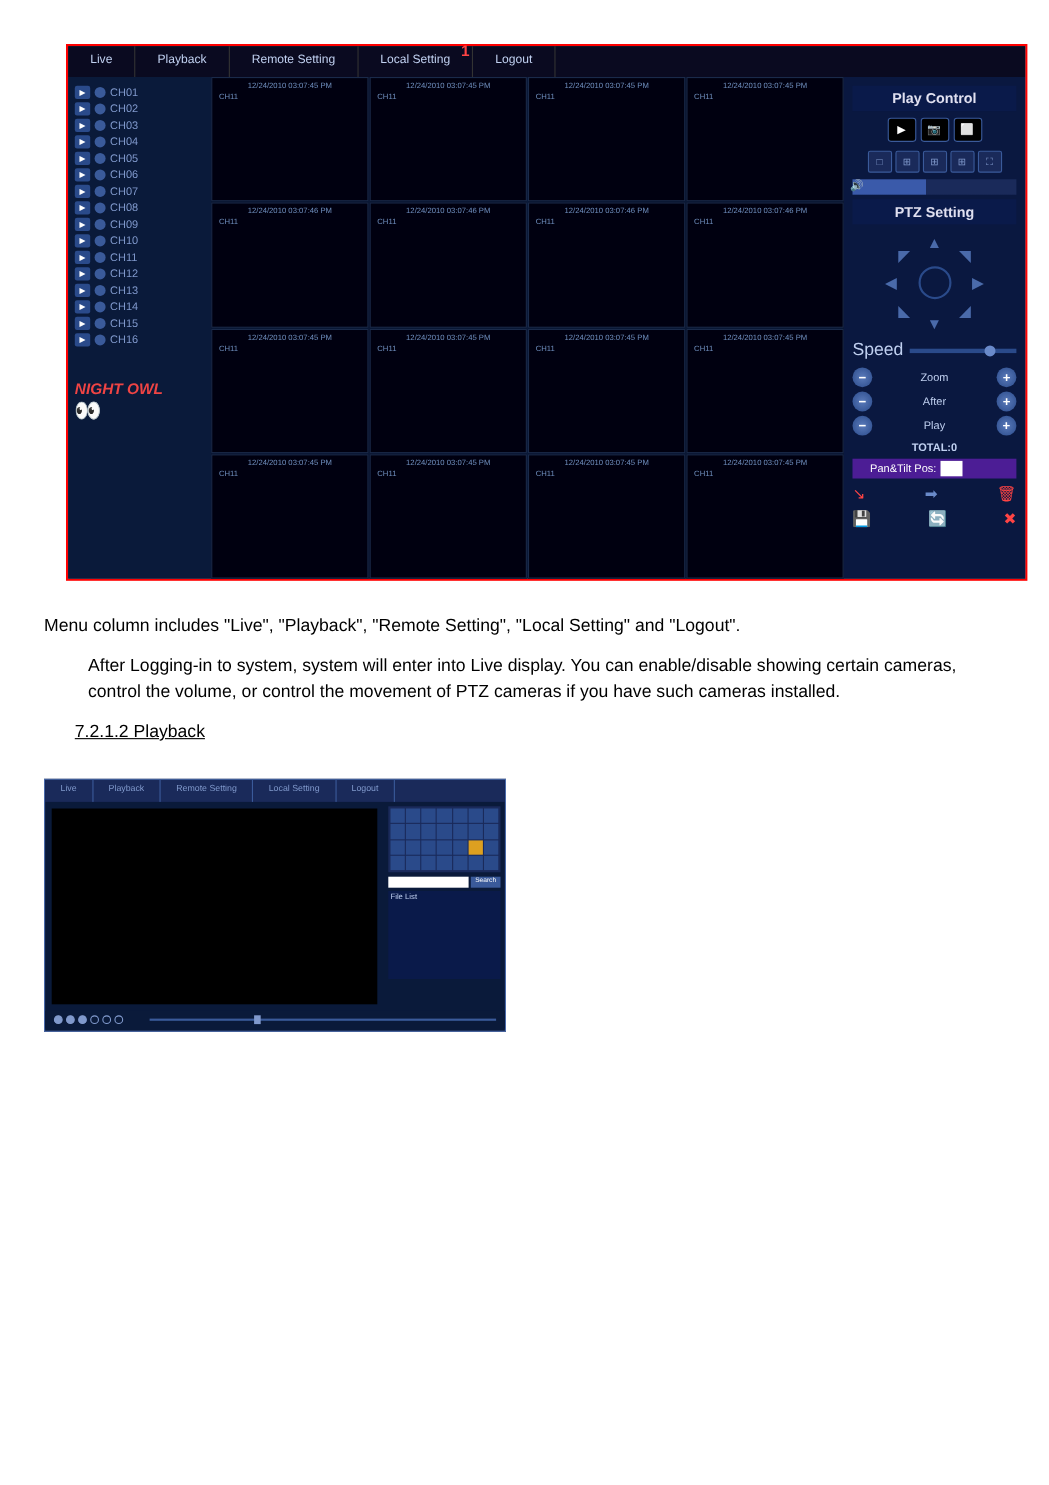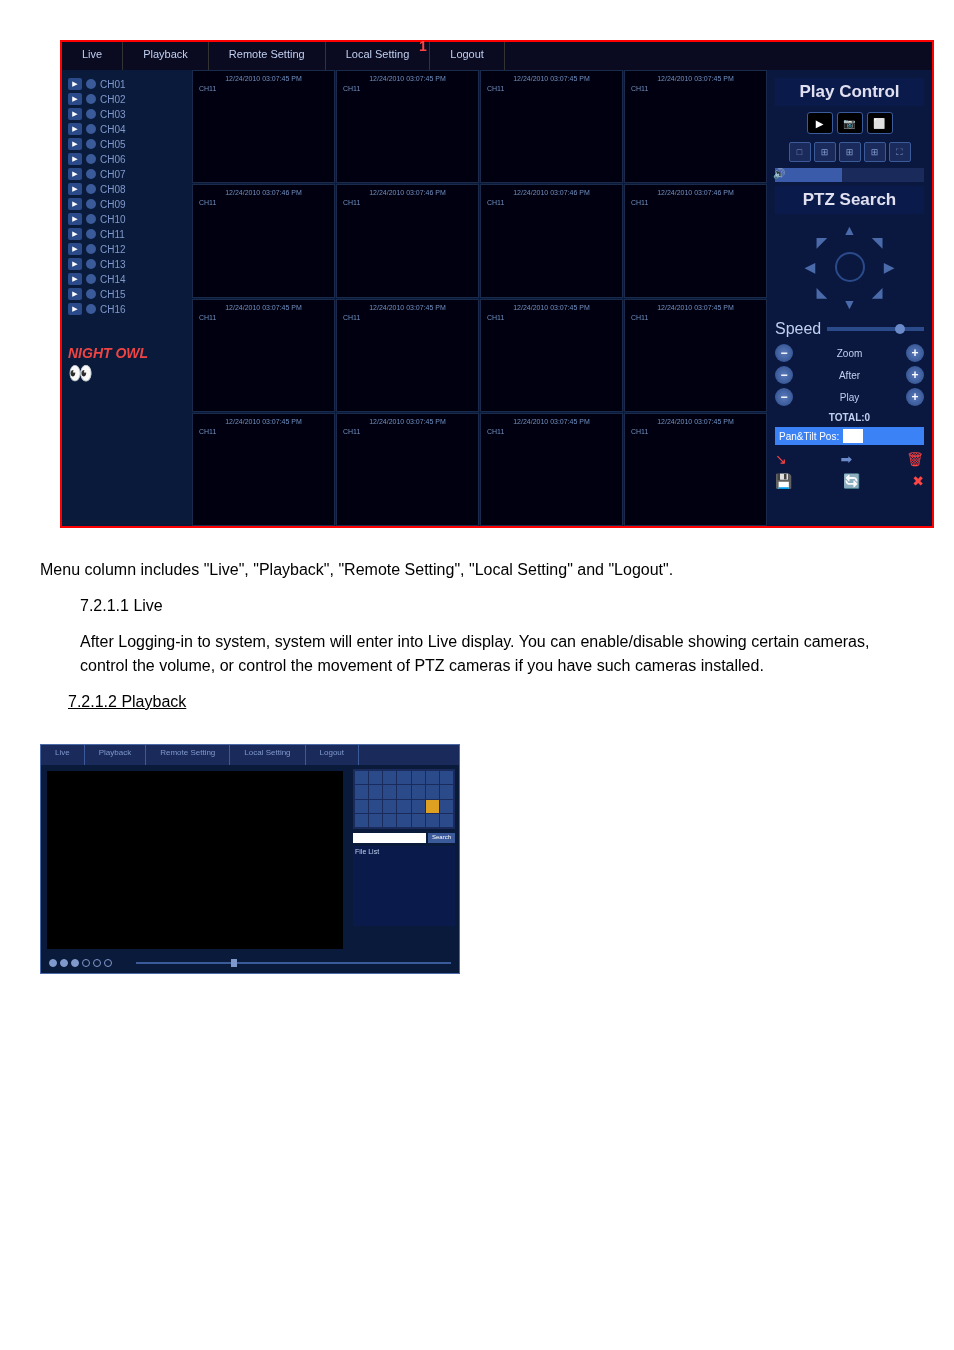--- a/index.html
+++ b/index.html
@@ -23,21 +23,21 @@
     .video-grid { flex: 1; display: grid; grid-template-columns: repeat(4, 1fr); grid-template-rows: repeat(4, 1fr); gap: 1px; background: #0a1a3a; position: relative; }
     .video-cell { background: #000010; position: relative; border: 1px solid #1a2a4a; }
     .cell-ts { position: absolute; top: 4px; left: 50%; transform: translateX(-50%); font-size: 7px; color: #7090c0; white-space: nowrap; }
     .cell-ch { position: absolute; top: 14px; left: 6px; font-size: 7px; color: #7090c0; }
     .zone-marker { position: absolute; color: #ff4444; font-size: 14px; font-weight: bold; }
     .zone1 { top: -4px; left: 357px; }
     .zone2 { top: 10px; right: 4px; }
     .zone3 { top: 130px; right: 4px; }
     
     .right-panel { width: 165px; background: #0a1840; padding: 8px; }
-    .panel-title { background: #0a1a4a; color: #e0e0f0; font-size: 17px; font-weight: bold; text-align: center; padding: 4px; margin-bottom: 6px; }
+    .panel-title { background: #0a1a4a; color: #e0e0f0; font-size: 13px; font-weight: bold; text-align: center; padding: 4px; margin-bottom: 6px; }
     .play-controls { display: flex; gap: 4px; justify-content: center; margin-bottom: 8px; }
     .ctrl-btn { width: 26px; height: 22px; background: #000; border: 1px solid #3a5a9a; border-radius: 3px; display: flex; align-items: center; justify-content: center; color: #fff; font-size: 10px; }
     .layout-btns { display: flex; gap: 3px; justify-content: center; margin-bottom: 6px; }
     .layout-btn { width: 22px; height: 20px; background: #1a2a5a; border: 1px solid #3a5a9a; border-radius: 2px; display: flex; align-items: center; justify-content: center; font-size: 9px; color: #8099cc; }
     .volume-bar { height: 14px; background: linear-gradient(90deg, #3a5aaa 0%, #3a5aaa 45%, #1a2a5a 45%); margin-bottom: 4px; position: relative; }
     .vol-icon { position: absolute; left: -2px; top: 0; color: #3a5aaa; font-size: 10px; }
     
     .ptz-area { text-align: center; }
     .ptz-wheel { width: 90px; height: 90px; margin: 8px auto; position: relative; }
     .ptz-arrow { position: absolute; color: #4a6aaa; font-size: 14px; }
@@ -52,21 +52,21 @@
     .ptz-center { position: absolute; top: 50%; left: 50%; transform: translate(-50%,-50%); width: 30px; height: 30px; border: 2px solid #2a4a8a; border-radius: 50%; }
     
     .speed-row { display: flex; align-items: center; gap: 6px; margin-bottom: 6px; font-size: 16px; color: #c0d0f0; }
     .speed-slider { flex: 1; height: 4px; background: #2a4a8a; position: relative; }
     .speed-thumb { position: absolute; right: 20%; top: -3px; width: 10px; height: 10px; background: #6a8aca; border-radius: 50%; }
     
     .zfi-row { display: flex; align-items: center; justify-content: space-between; margin-bottom: 4px; font-size: 10px; color: #c0d0f0; }
     .zfi-btn { width: 18px; height: 18px; border-radius: 50%; background: radial-gradient(#5a7aba, #2a4a8a); display: flex; align-items: center; justify-content: center; color: #fff; font-size: 12px; font-weight: bold; }
     
     .total-row { font-size: 10px; color: #c0d0f0; font-weight: bold; margin-top: 6px; }
-    .pantilt-row { background: #3b82f6; color: #fff; font-size: 10px; padding: 2px 4px; display: flex; align-items: center; gap: 4px; margin-top: 4px; }
+    .pantilt-row { background: #4c1d95; color: #fff; font-size: 10px; padding: 2px 16px; display: flex; align-items: center; gap: 4px; margin-top: 4px; }
     .pt-input { width: 20px; height: 14px; background: #fff; }
     .bottom-icons { display: flex; justify-content: space-between; margin-top: 6px; font-size: 14px; }
     .bi-red { color: #ff4444; }
     .bi-save { color: #4a8aff; }
     .bi-arrow { color: #6a8aca; }
     
     .doc-text { margin: 30px 40px; font-size: 16px; line-height: 1.5; }
     .doc-text p { margin-bottom: 12px; }
     .doc-text .indent { margin-left: 40px; }
     .doc-text .section-h { margin-left: 28px; text-decoration: underline; }
@@ -276,21 +276,21 @@
           <div class="layout-btn">□</div>
           <div class="layout-btn">⊞</div>
           <div class="layout-btn">⊞</div>
           <div class="layout-btn">⊞</div>
           <div class="layout-btn">⛶</div>
         </div>
         <div class="volume-bar">
             <span class="vol-icon">🔊</span>
           </div>
 
-        <div class="panel-title">PTZ Search</div>
+        <div class="panel-title">PTZ Setting</div>
         <div class="ptz-area">
           <div class="ptz-wheel">
             <div class="ptz-arrow ptz-up">▲</div>
             <div class="ptz-arrow ptz-down">▼</div>
             <div class="ptz-arrow ptz-left">◀</div>
             <div class="ptz-arrow ptz-right">▶</div>
             <div class="ptz-arrow ptz-ul">◤</div>
             <div class="ptz-arrow ptz-ur">◥</div>
             <div class="ptz-arrow ptz-dl">◣</div>
             <div class="ptz-arrow ptz-dr">◢</div>
@@ -333,21 +333,20 @@
             <span class="bi-red">✖</span>
           </div>
         </div>
       </div>
     </div>
   </div>
 </div>
 
 <div class="doc-text">
   <p>Menu column includes "Live", "Playback", "Remote Setting", "Local Setting" and "Logout".</p>
-  <p class="indent">7.2.1.1 Live</p>
   <p class="indent" style="margin-left:40px; padding-left:0;">After Logging-in to system, system will enter into Live display. You can enable/disable showing certain cameras, control the volume, or control the movement of PTZ cameras if you have such cameras installed.</p>
   <p class="section-h">7.2.1.2 Playback</p>
 </div>
 
 <div class="playback-section">
   <div class="playback-img">
     <div class="pb-top">
       <div class="pb-tab">Live</div>
       <div class="pb-tab">Playback</div>
       <div class="pb-tab">Remote Setting</div>

